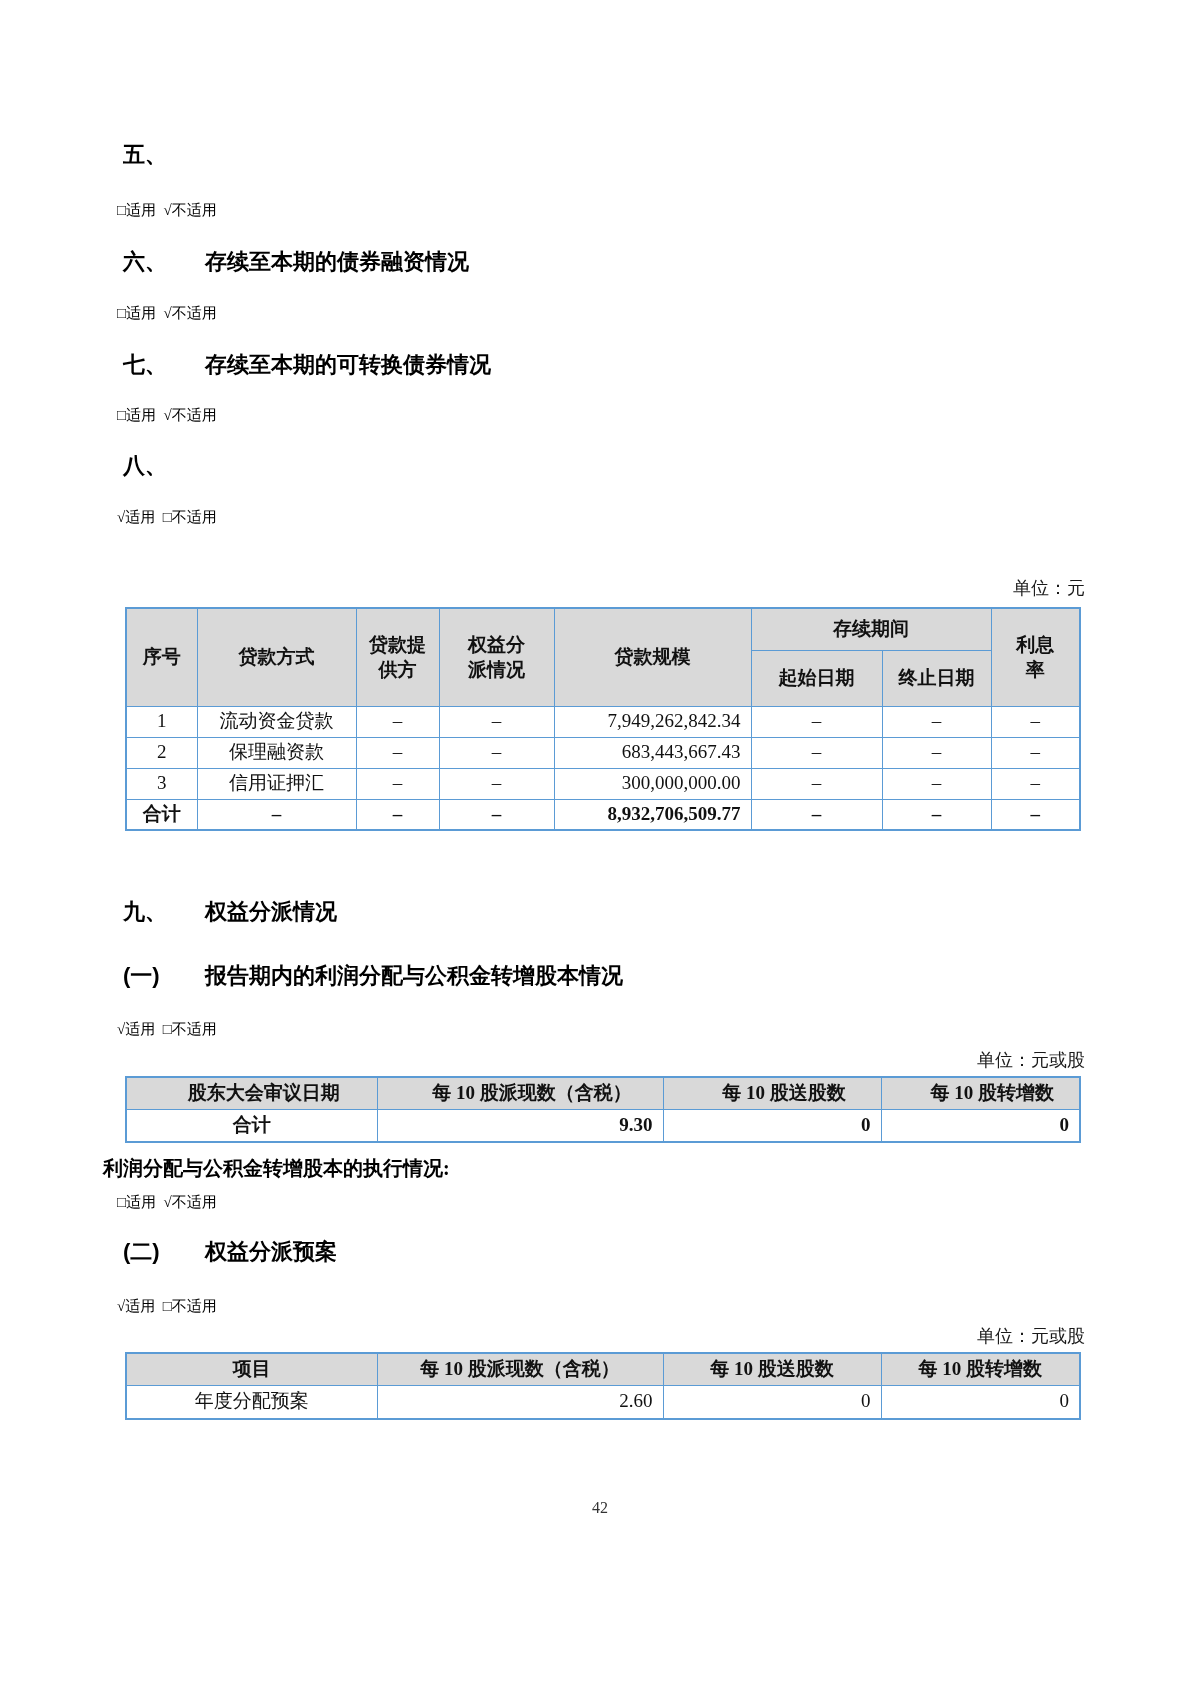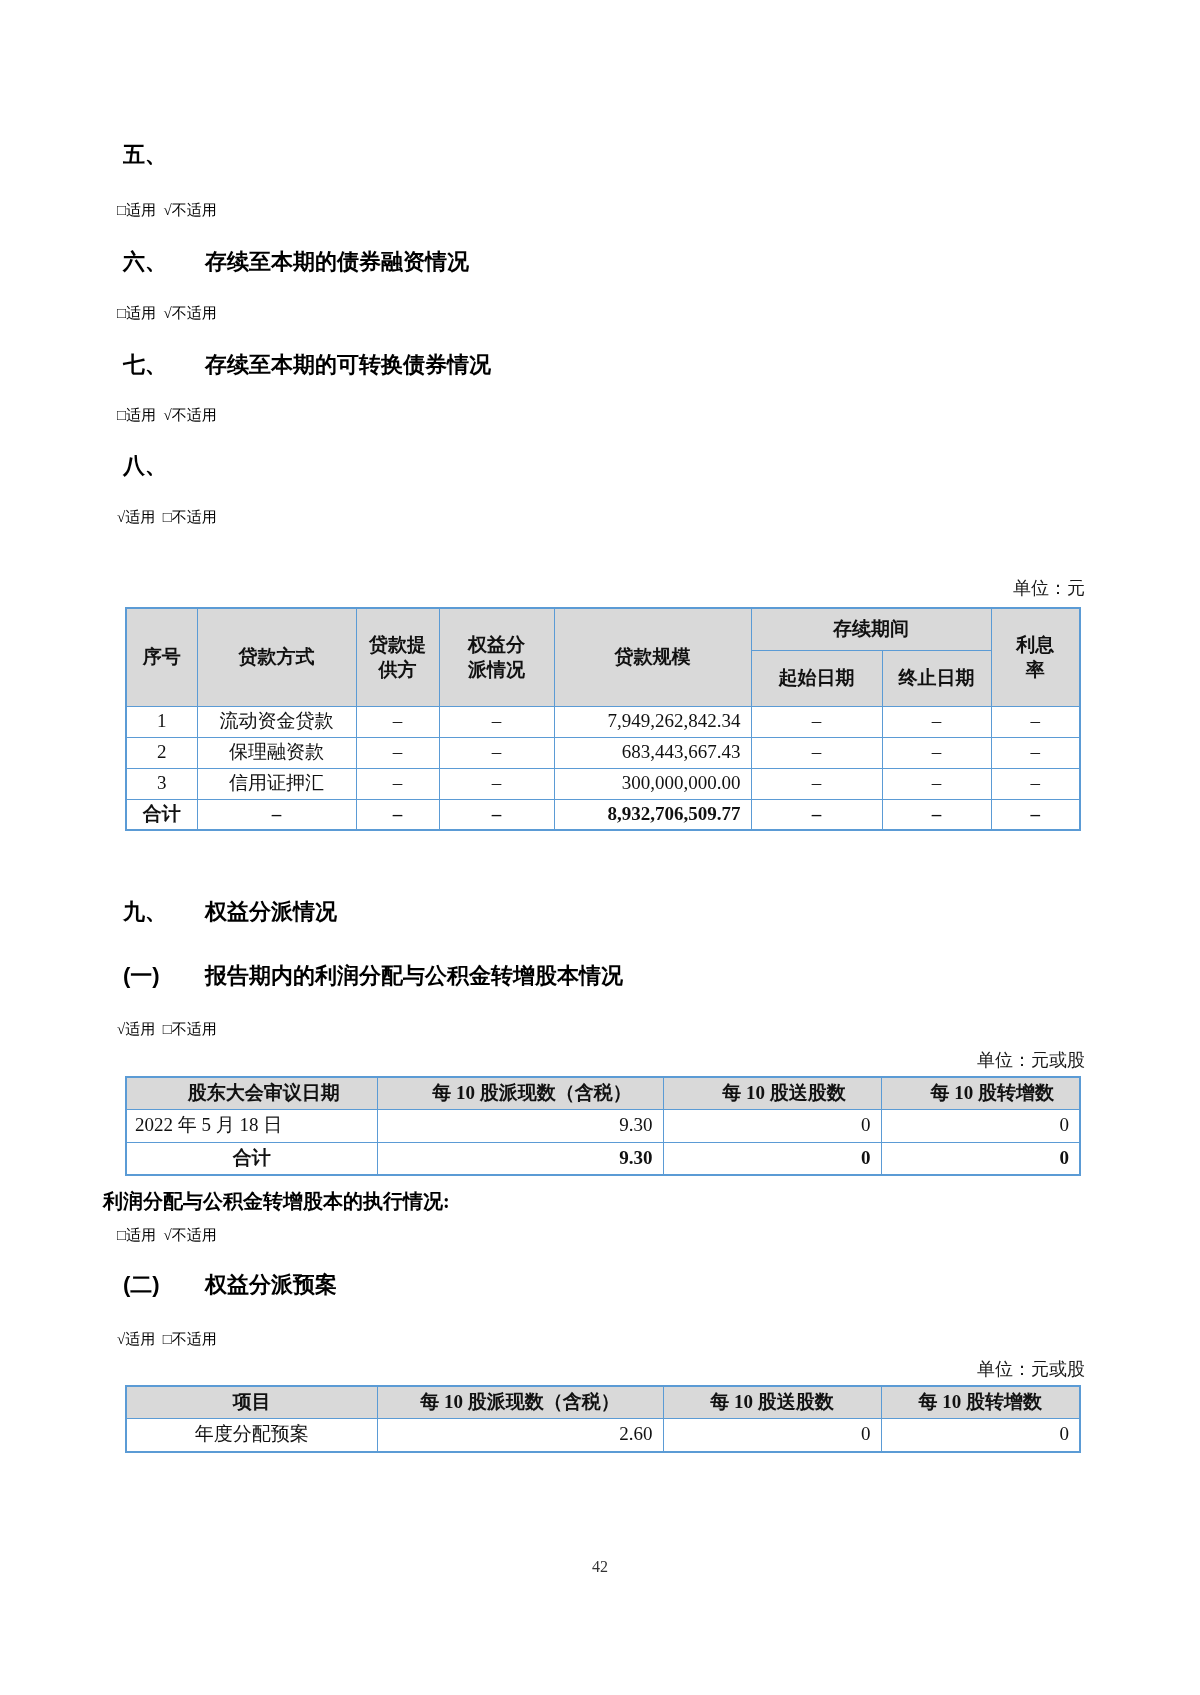--- a/index.html
+++ b/index.html
@@ -103,21 +103,21 @@
   .mt-s91  { margin-top: 36px; }
   .mt-app5 { margin-top: 28px; }
   .mt-unit2{ margin-top: 10px; }
   .mt-t2   { margin-top: 6px; }
   .mt-note { margin-top: 13px; }
   .mt-app6 { margin-top: 11px; }
   .mt-s92  { margin-top: 25px; }
   .mt-app7 { margin-top: 29px; }
   .mt-unit3{ margin-top: 9px; }
   .mt-t3   { margin-top: 6px; }
-  .mt-page { margin-top: 104px; }
+  .mt-page { margin-top: 78px; }
 </style>
 </head>
 <body>
 
 <div class="page">
 
   <div class="heading mt-s5">
     <span class="hnum">五、</span>
   </div>
   <div class="app mt-app1">□适用  √不适用</div>
@@ -233,26 +233,20 @@
     </colgroup>
     <thead>
       <tr>
         <th>股东大会审议日期</th>
         <th>每 10 股派现数（含税）</th>
         <th>每 10 股送股数</th>
         <th>每 10 股转增数</th>
       </tr>
     </thead>
     <tbody>
-      <tr>
-        <td class="left">2022 年 5 月 18 日</td>
-        <td class="num">9.30</td>
-        <td class="num">0</td>
-        <td class="num">0</td>
-      </tr>
       <tr class="total">
         <td>合计</td>
         <td class="num">9.30</td>
         <td class="num">0</td>
         <td class="num">0</td>
       </tr>
     </tbody>
   </table>
 
   <div class="note mt-note">利润分配与公积金转增股本的执行情况:</div>

